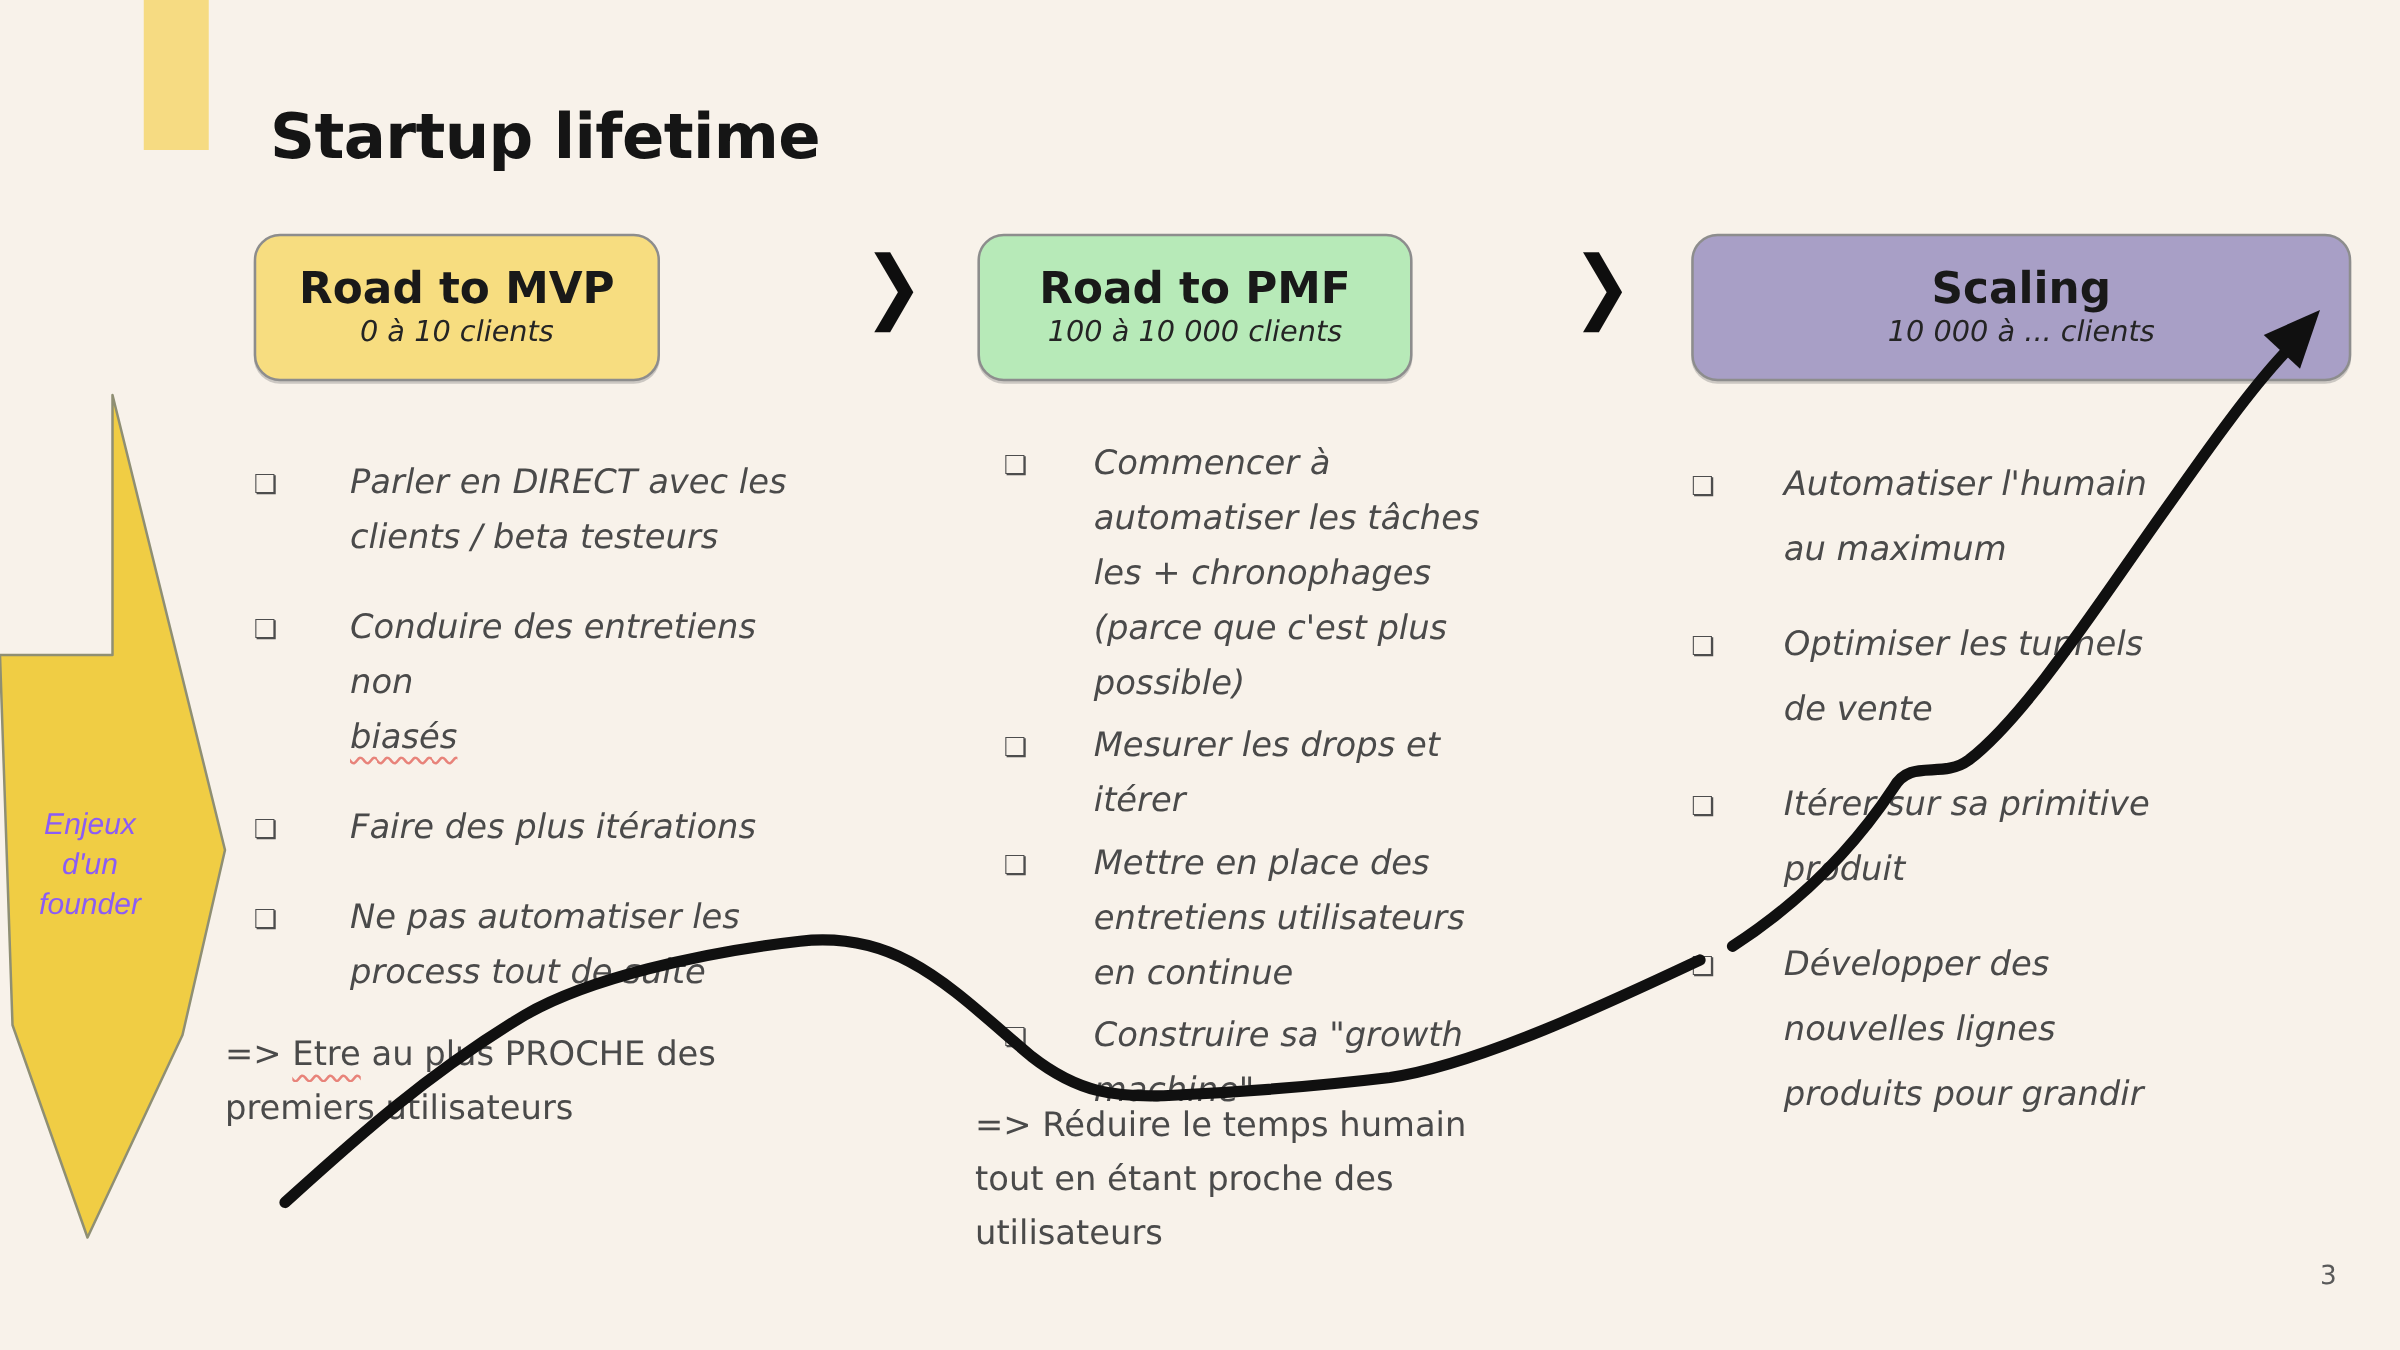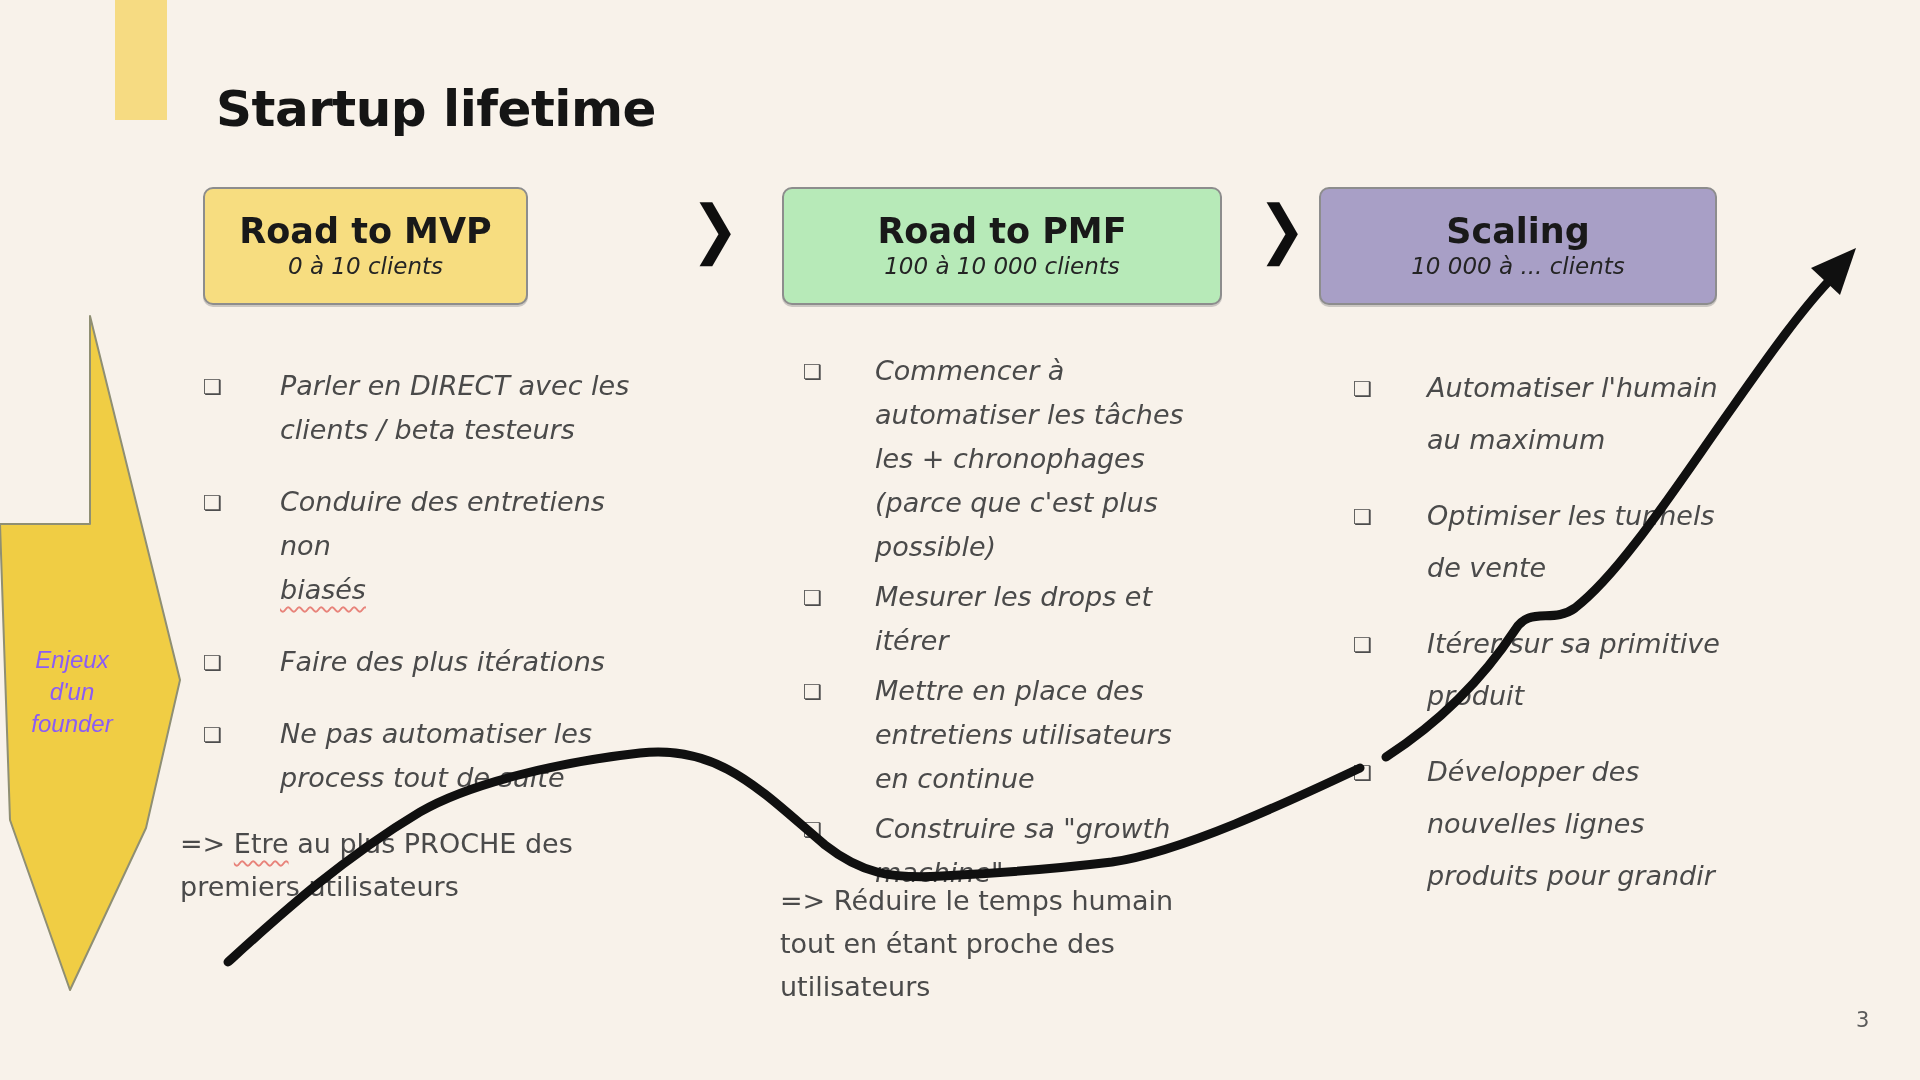--- a/index.html
+++ b/index.html
@@ -10,27 +10,27 @@
   }
   
   .accent-bar{position:absolute; left:115px; top:0; width:52px; height:120px; background:#f6db82;}
   .slide-title{
     position:absolute; left:216px; top:46px;
     font-size:50px; font-weight:700; color:#151515; letter-spacing:-0.5px;
   }
   
   .stage{
     position:absolute; top:187px; height:118px;
-    border:2px solid #8d8d8d; border-radius:10px;
+    border:2px solid #8d8d8d; border-radius:21px;
     display:flex; flex-direction:column; align-items:center; justify-content:center;
     box-sizing:border-box; box-shadow:0 2px 0 rgba(120,120,120,.35);
   }
   .stage-1{left:203px; width:325px; background:#f7dd80;}
-  .stage-2{left:782px; width:440px; background:#b7eab8;}
-  .stage-3{left:1319px; width:398px; background:#a89fc6;}
+  .stage-2{left:782px; width:348px; background:#b7eab8;}
+  .stage-3{left:1353px; width:528px; background:#a89fc6;}
   .stage-title{font-size:35px; font-weight:800; color:#191919; line-height:40px;}
   .stage-subtitle{font-size:23px; font-style:italic; color:#242424; line-height:30px;}
   .chevron{
     position:absolute; top:192px; font-size:64px; font-weight:900; color:#0e0e0e;
     transform:scaleX(.9);
   }
   .chevron-1{left:688px;} .chevron-2{left:1255px;}
   
   ul.col{position:absolute; margin:0; padding:0; list-style:none;}
   .col-1{left:203px; top:364px; width:520px;}

